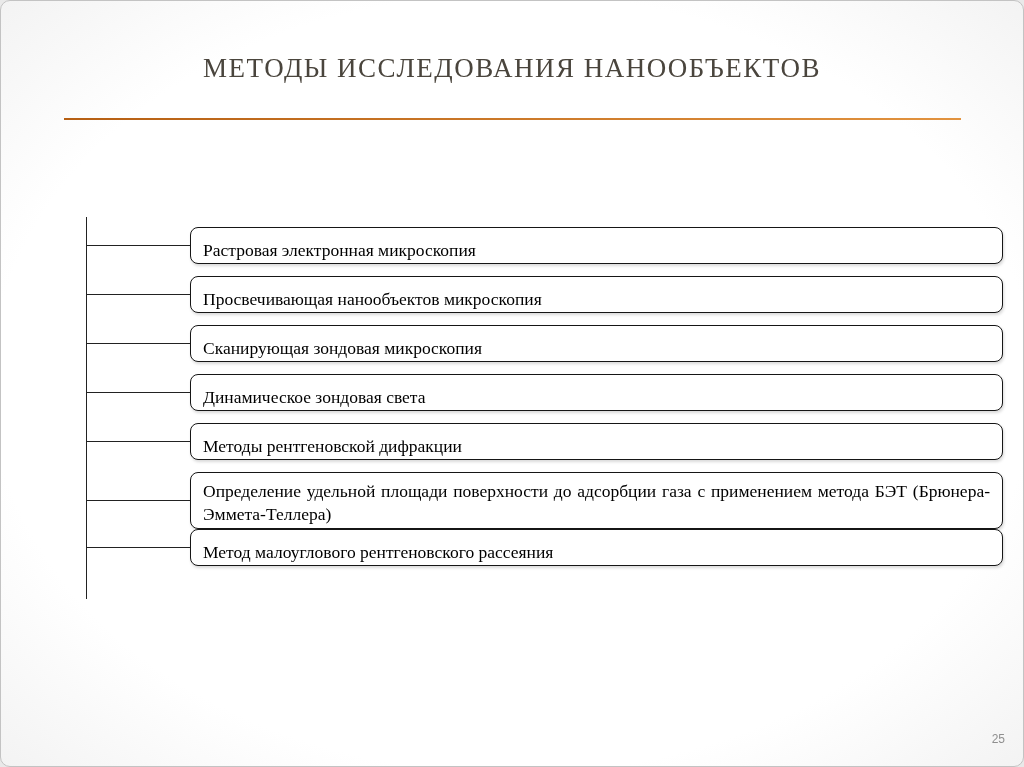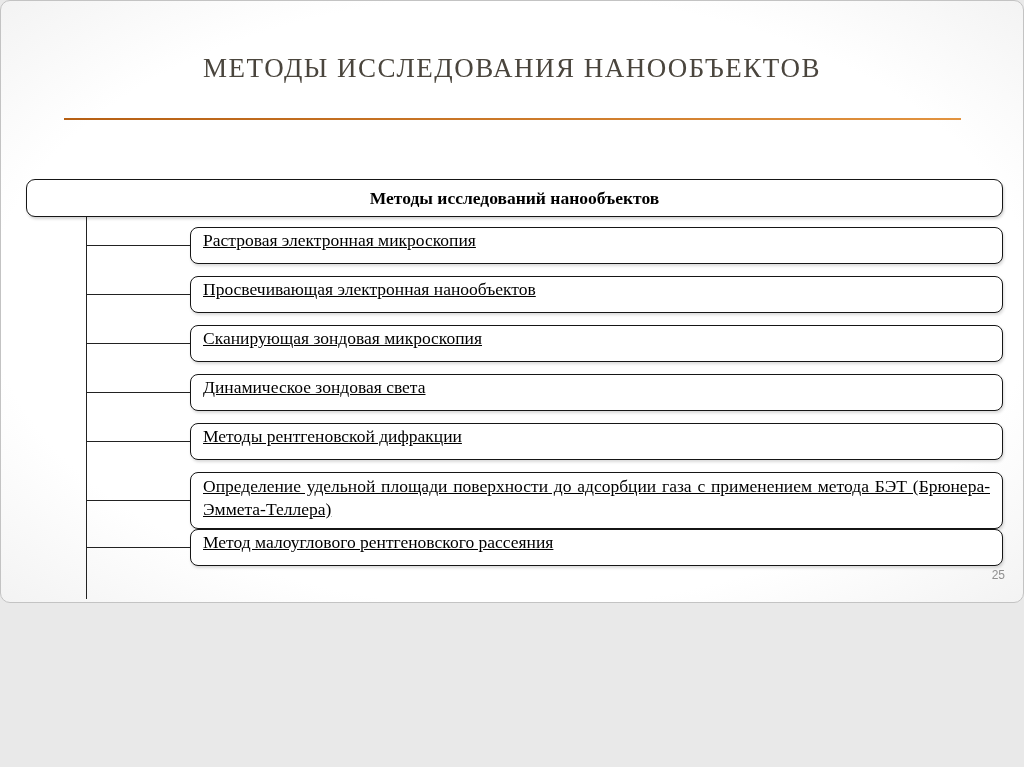--- a/index.html
+++ b/index.html
@@ -4,21 +4,21 @@
 <style>
   html, body {
     margin: 0;
     padding: 0;
     background: #e9e9e9;
     font-family: "Liberation Serif", serif;
   }
   .slide {
     position: relative;
     width: 1024px;
-    height: 603px;
+    height: 767px;
     box-sizing: border-box;
     background: radial-gradient(ellipse at center, #ffffff 72%, #f3f3f3 100%);
     border: 1px solid #c3c3c3;
     border-radius: 10px;
     overflow: hidden;
   }
   .slide-title {
     position: absolute;
     top: 52px;
     left: 0;
@@ -87,25 +87,24 @@
   }
   .node {
     flex: 1;
     align-self: stretch;
     box-sizing: border-box;
     border: 1.5px solid #161616;
     border-radius: 8px;
     background: #ffffff;
     box-shadow: 1px 2px 3px rgba(0,0,0,0.15);
     display: flex;
-    align-items: flex-start;
+    align-items: flex-end;
     padding: 2px 12px;
     font-size: 17.5px;
     color: #000;
-    text-decoration: underline;
   }
   .node.justify span {
     display: block;
     width: 100%;
     line-height: 1.32;
     text-align: justify;
   }
   .page-number {
     position: absolute;
     right: 18px;
@@ -117,39 +116,36 @@
 </style>
 </head>
 <body>
 
 <div class="slide">
 
   <div class="slide-title">МЕТОДЫ ИССЛЕДОВАНИЯ НАНООБЪЕКТОВ</div>
 
   <div class="accent-divider"></div>
 
-  <div class="root-node">
-    <span>Методы исследований нанообъектов</span>
-  </div>
 
   <div class="v-connector"></div>
 
   <div class="children">
 
     <div class="row">
       <div class="h-line"></div>
       <div class="node">
         <span>Растровая электронная микроскопия</span>
       </div>
     </div>
 
     <div class="row">
       <div class="h-line"></div>
       <div class="node">
-        <span>Просвечивающая электронная нанообъектов</span>
+        <span>Просвечивающая нанообъектов микроскопия</span>
       </div>
     </div>
 
     <div class="row">
       <div class="h-line"></div>
       <div class="node">
         <span>Сканирующая зондовая микроскопия</span>
       </div>
     </div>
 

